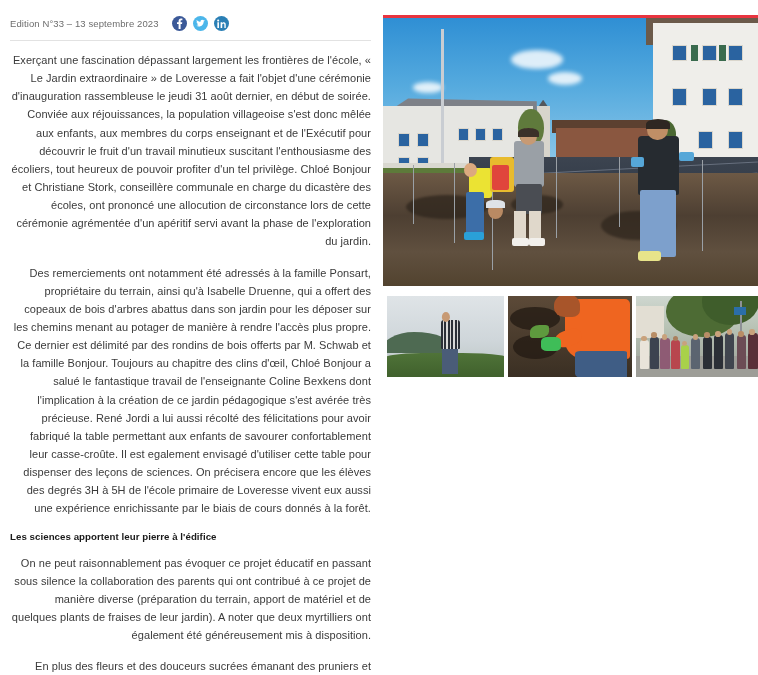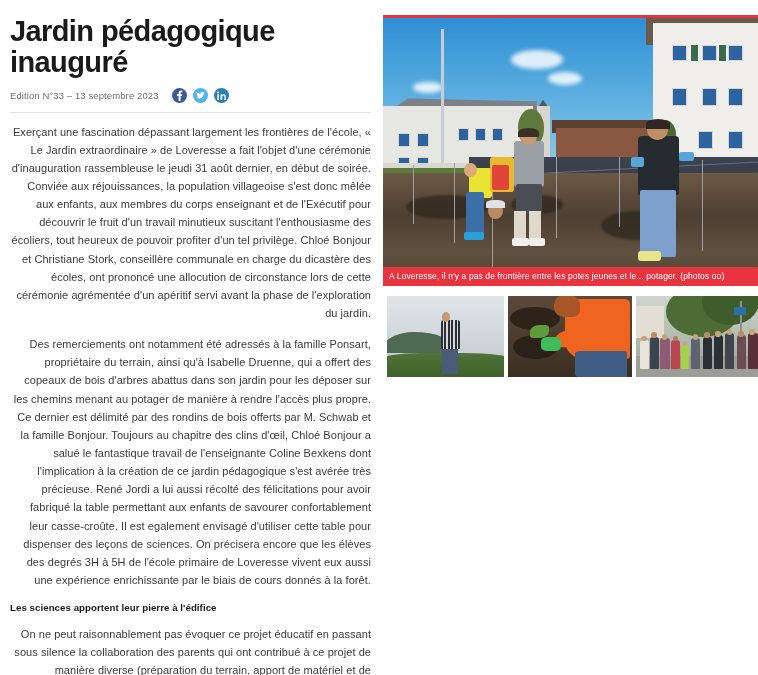--- a/index.html
+++ b/index.html
@@ -315,21 +315,20 @@
   .t3-person { position:absolute; bottom:10%; border-radius:3px 3px 1px 1px;}
   .t3-phead { position:absolute; border-radius:50%; }
 </style>
 </head>
 <body>
 
 <div class="page">
 
   <div class="left-col">
 
-    <h1 class="headline">Jardin pédagogique inauguré</h1>
 
     <div class="meta-row">
       <span class="edition">Edition N°33 – 13 septembre 2023</span>
       <span class="social-row">
         <span class="social" style="background:#3b5998;">
           <svg width="7" height="11" viewBox="0 0 7 11">
               <path fill="#fff" d="M4.6 11V6H6l.3-1.8H4.6V3.1c0-.5.2-.9.9-.9H6.4V.6C6.2.6 5.6.5 4.9.5 3.5.5 2.6 1.4 2.6 2.9v1.3H1V6h1.6v5z"></path>
             </svg>
         </span>
         <span class="social" style="background:#4cb6ea;">
@@ -439,21 +438,20 @@
 
         <div class="p-body" style="left:68%; top:44%; width:11%; height:22%; background:#262b30; border-radius:4px 4px 2px 2px;"></div>
         <div class="p-head" style="left:70.5%; top:38%; width:5.4%; height:7.5%; background:#c08f66;"></div>
         <div style="position:absolute; left:70%; top:37.5%; width:6.4%; height:4%; background:#2e2722; border-radius:50% 50% 0 0;"></div>
         <div style="position:absolute; left:68.5%; top:64%; width:9.5%; height:25%; background:#7da0cc; border-radius:2px;"></div>
         <div style="position:absolute; left:68%; top:87%; width:6%; height:3.5%; background:#e8e48a; border-radius:3px;"></div>
         <div style="position:absolute; left:79%; top:50%; width:4%; height:3.5%; background:#56a7d8; border-radius:2px;"></div>
         <div style="position:absolute; left:66%; top:52%; width:3.6%; height:3.5%; background:#56a7d8; border-radius:2px;"></div>
       </div>
 
-      <div class="caption">A Loveresse, il n'y a pas de frontière entre les potes jeunes et le... potager. (photos oo)</div>
     </div>
 
     <div class="thumbs">
 
       <div class="thumb t1">
         <div class="t1-sky"></div>
         <div class="t1-mtn"></div>
         <div class="t1-bush"></div>
         <div class="t1-hair"></div>
         <div class="t1-jeans"></div>

